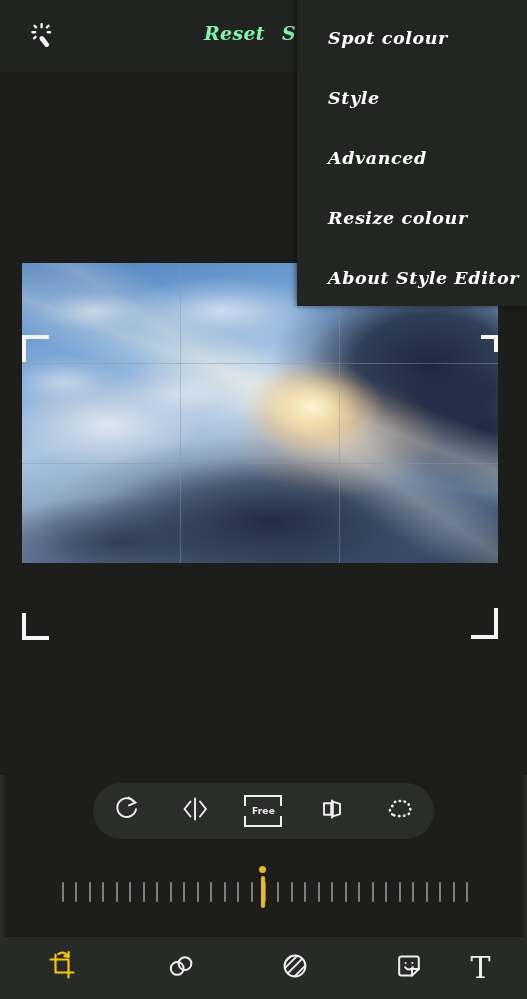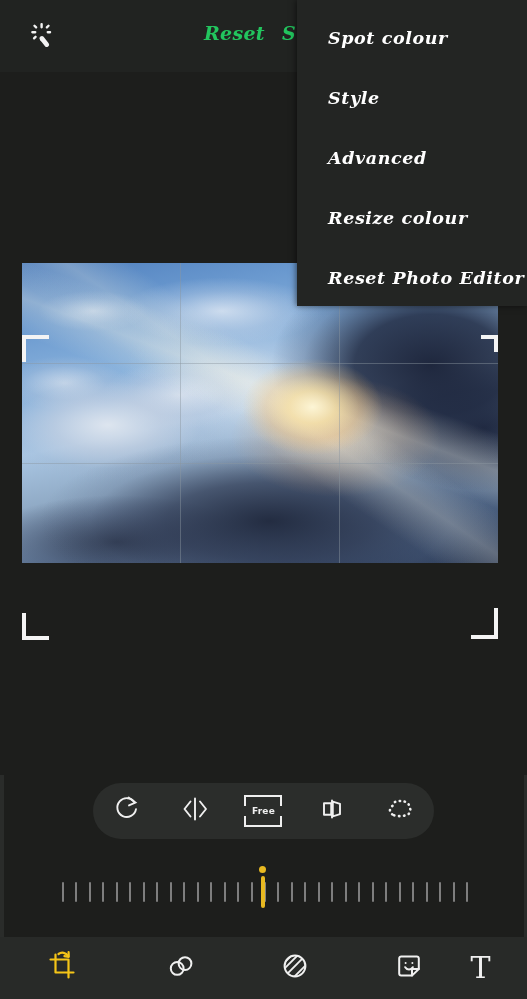--- a/index.html
+++ b/index.html
@@ -24,21 +24,21 @@
   }
   #wand-btn{
     position:absolute;left:24px;top:18px;width:36px;height:36px;
     display:flex;align-items:center;justify-content:center;cursor:pointer;
   }
   #wand-btn svg{display:block;}
   .topaction{
     position:absolute;top:22px;
     font-family:"DejaVu Serif","Liberation Serif",serif;
     font-style:italic;font-weight:bold;
-    font-size:19px;color:#22c55e;letter-spacing:.3px;
+    font-size:19px;color:#86efac;letter-spacing:.3px;
     white-space:nowrap;cursor:pointer;
   }
   #reset-btn{left:204px;}
   #save-btn{left:282px;}
 
   
   #menu{
     position:absolute;left:297px;top:0;width:230px;height:306px;
     background:#232523;z-index:40;
     box-shadow:-1px 0 6px rgba(0,0,0,.55);
@@ -381,16 +381,16 @@
     <div class="nav-item nav-4">
       <span class="nav-label-t">T</span>
     </div>
   </div>
 
   <div id="menu">
     <div class="menu-item mi0">Spot colour</div>
     <div class="menu-item mi1">Style</div>
     <div class="menu-item mi2">Advanced</div>
     <div class="menu-item mi3">Resize colour</div>
-    <div class="menu-item mi4">Reset Photo Editor</div>
+    <div class="menu-item mi4">About Style Editor</div>
   </div>
 
 </div>
 
 </body></html>

